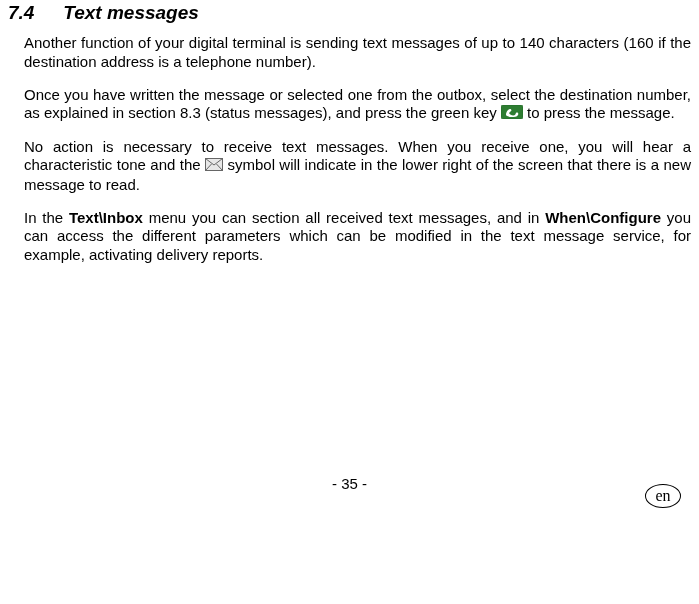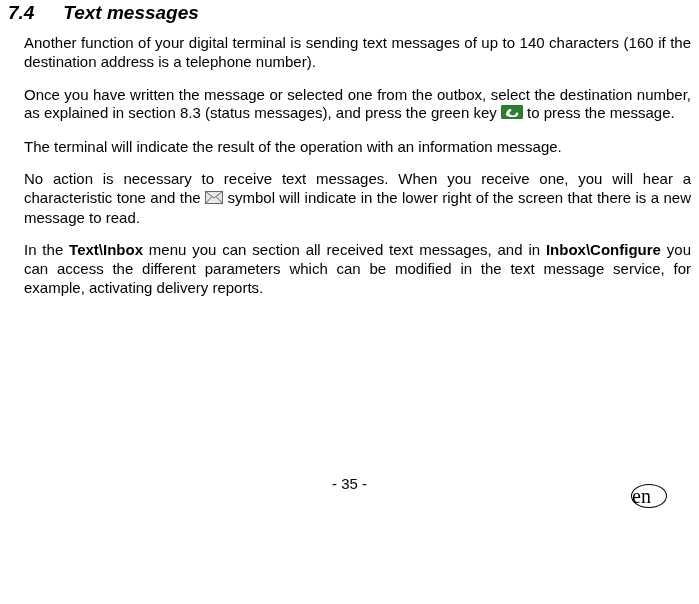--- a/index.html
+++ b/index.html
@@ -44,29 +44,29 @@
     position: absolute;
     bottom: 24px;
     left: 0;
     width: 100%;
     text-align: center;
     font-size: 15px;
   }
   .lang {
     position: absolute;
     bottom: 8px;
-    right: 32px;
-    font-size: 20px;
+    right: 18px;
+    font-size: 16px;
     font-family: "Times New Roman", serif;
     border: 1px solid #000;
     border-radius: 50% / 50%;
     width: 34px;
     height: 22px;
     line-height: 22px;
-    text-align: left;
+    text-align: center;
   }
 </style>
 </head>
 <body>
 
 <div class="page">
 
   <div class="heading">
     <span class="num">7.4</span>
     <span>Text messages</span>
@@ -75,32 +75,31 @@
   <p>Another function of your digital terminal is sending text messages of up to 140 characters (160 if the destination address is a telephone number).</p>
 
 
   <p>
     <span>Once you have written the message or selected one from the outbox, select the destination number, as explained in section 8.3 (status messages), and press the green key </span><span class="icon"><svg width="22" height="14" viewBox="0 0 22 14">
           <rect x="0" y="0" width="22" height="14" rx="2" fill="#2e7d32" stroke="#1b5e20" stroke-width="0.5"></rect>
           <path d="M5 10 C5 6, 8 4, 9 4 C10 4, 11 5, 10 6 L8 8 C9 10, 12 11, 14 10 L15 8 C16 7, 18 8, 17 10 C16 12, 13 12, 11 12 C8 12, 5 11, 5 10 Z" fill="#ffffff"></path>
         </svg></span><span> to press the message.</span>
   </p>
 
-  <p>The terminal will indicate the result of the operation with an information message.</p>
 
   <p>
     <span>No action is necessary to receive text messages. When you receive one, you will hear a characteristic tone and the </span><span class="icon"><svg width="18" height="13" viewBox="0 0 18 13">
           <rect x="0.5" y="0.5" width="17" height="12" fill="#e8e8e8" stroke="#666" stroke-width="1"></rect>
           <path d="M0.5 0.5 L9 7 L17.5 0.5" fill="none" stroke="#666" stroke-width="1"></path>
           <path d="M0.5 12.5 L6.5 6 M17.5 12.5 L11.5 6" fill="none" stroke="#666" stroke-width="1"></path>
         </svg></span><span> symbol will indicate in the lower right of the screen that there is a new message to read.</span>
   </p>
 
   <p>
-    <span>In the </span><span class="b">Text\Inbox</span><span> menu you can section all received text messages, and in </span><span class="b">Inbox\Configure</span><span> you can access the different parameters which can be modified in the text message service, for example, activating delivery reports.</span>
+    <span>In the </span><span class="b">Text\Inbox</span><span> menu you can section all received text messages, and in </span><span class="b">When\Configure</span><span> you can access the different parameters which can be modified in the text message service, for example, activating delivery reports.</span>
   </p>
 
   <div class="footer">
     <span>- 35 -</span>
   </div>
 
   <div class="lang">en</div>
 
 </div>
 

